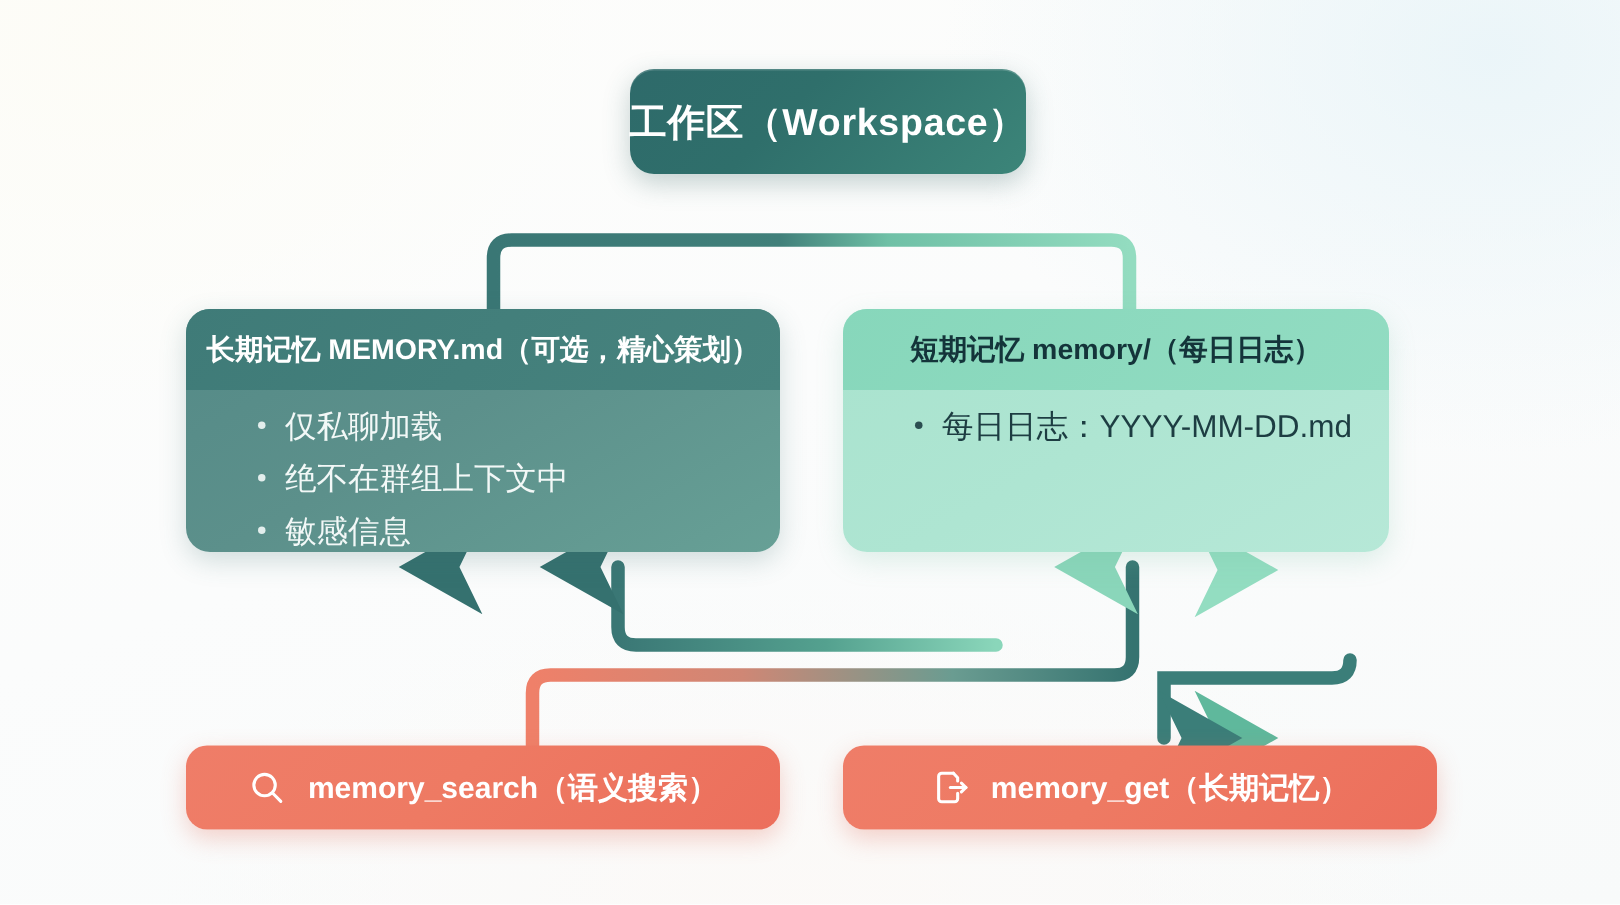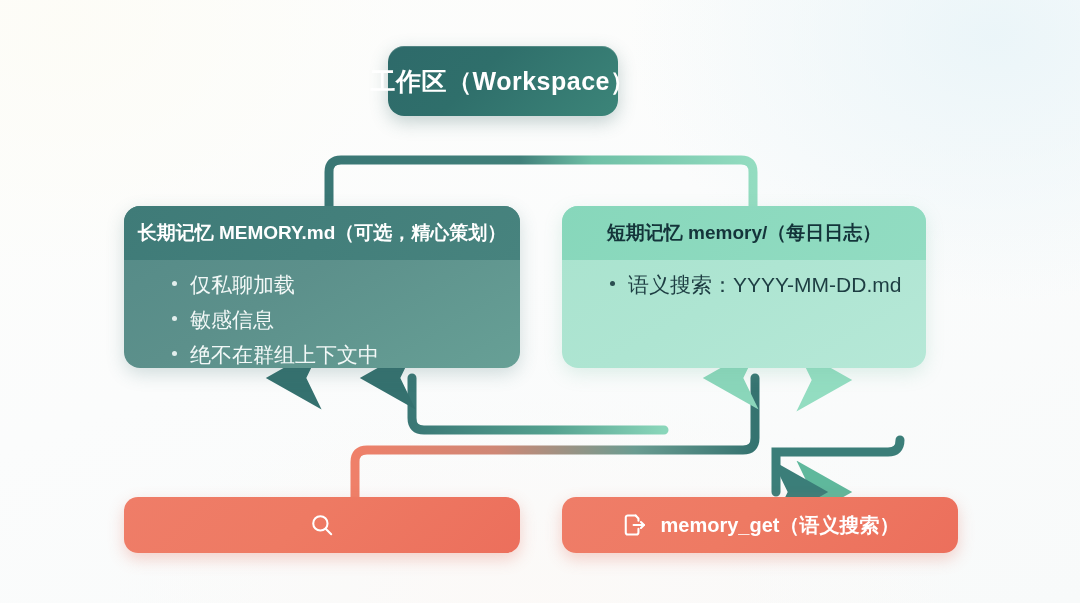--- a/index.html
+++ b/index.html
@@ -35,23 +35,23 @@
   }
 
   
   .node {
     position: absolute;
     box-sizing: border-box;
   }
 
   
   #workspace {
-    left: 388px;
+    left: 420px;
     top: 46px;
-    width: 230px;
+    width: 264px;
     height: 70px;
     border-radius: 16px;
     background: linear-gradient(135deg, #2e6a6a 0%, #2f6f6b 40%, #3c8579 100%);
     box-shadow: 0 6px 18px rgba(45,95,95,0.28), 0 1px 0 rgba(255,255,255,0.18) inset;
     display: flex;
     align-items: center;
     justify-content: center;
   }
   #workspace .node-title {
     color: #ffffff;
@@ -244,51 +244,52 @@
     <span class="node-title">工作区（Workspace）</span>
   </div>
 
   <div class="node card" id="card-longterm">
     <div class="card-header">
       <span class="card-title">长期记忆 MEMORY.md（可选，精心策划）</span>
     </div>
     <div class="card-body">
       <ul class="bullet-list">
         <li>仅私聊加载</li>
+        <li>绝不在群组上下文中</li>
         <li>敏感信息</li>
-        <li>绝不在群组上下文中</li>
       </ul>
     </div>
   </div>
 
   <div class="node card" id="card-shortterm">
     <div class="card-header">
       <span class="card-title">短期记忆 memory/（每日日志）</span>
     </div>
     <div class="card-body">
       <ul class="bullet-list">
-        <li>语义搜索：YYYY-MM-DD.md</li>
+        <li>每日日志：YYYY-MM-DD.md</li>
       </ul>
     </div>
   </div>
 
   <div class="node tool-button" id="btn-memory-search">
     <span class="tool-icon">
       <svg viewBox="0 0 24 24" width="26" height="26" fill="none" stroke="#ffffff" stroke-width="1.9" stroke-linecap="round">
         <circle cx="10.5" cy="10.5" r="6.6"></circle>
         <line x1="15.4" y1="15.4" x2="20.5" y2="20.5"></line>
       </svg>
     </span>
+    <span class="tool-label">memory_search（语义搜索）</span>
   </div>
 
   <div class="node tool-button" id="btn-memory-get">
     <span class="tool-icon">
       <svg viewBox="0 0 24 24" width="26" height="26" fill="none" stroke="#ffffff" stroke-width="1.9" stroke-linecap="round" stroke-linejoin="round">
         <path d="M13.5 3.2 H6.3 A1.9 1.9 0 0 0 4.4 5.1 V18.9 A1.9 1.9 0 0 0 6.3 20.8 H14.2 A1.9 1.9 0 0 0 16.1 18.9 V15.6"></path>
         <path d="M13.5 3.2 L16.1 6.0 V8.0"></path>
         <line x1="11.6" y1="12.0" x2="21.2" y2="12.0"></line>
         <path d="M18.4 9.3 L21.2 12.0 L18.4 14.7"></path>
       </svg>
     </span>
-    <span class="tool-label">memory_get（语义搜索）</span>
+    <span class="tool-label">memory_get（长期记忆）</span>
   </div>
 
 </div>
 
 </body></html>

